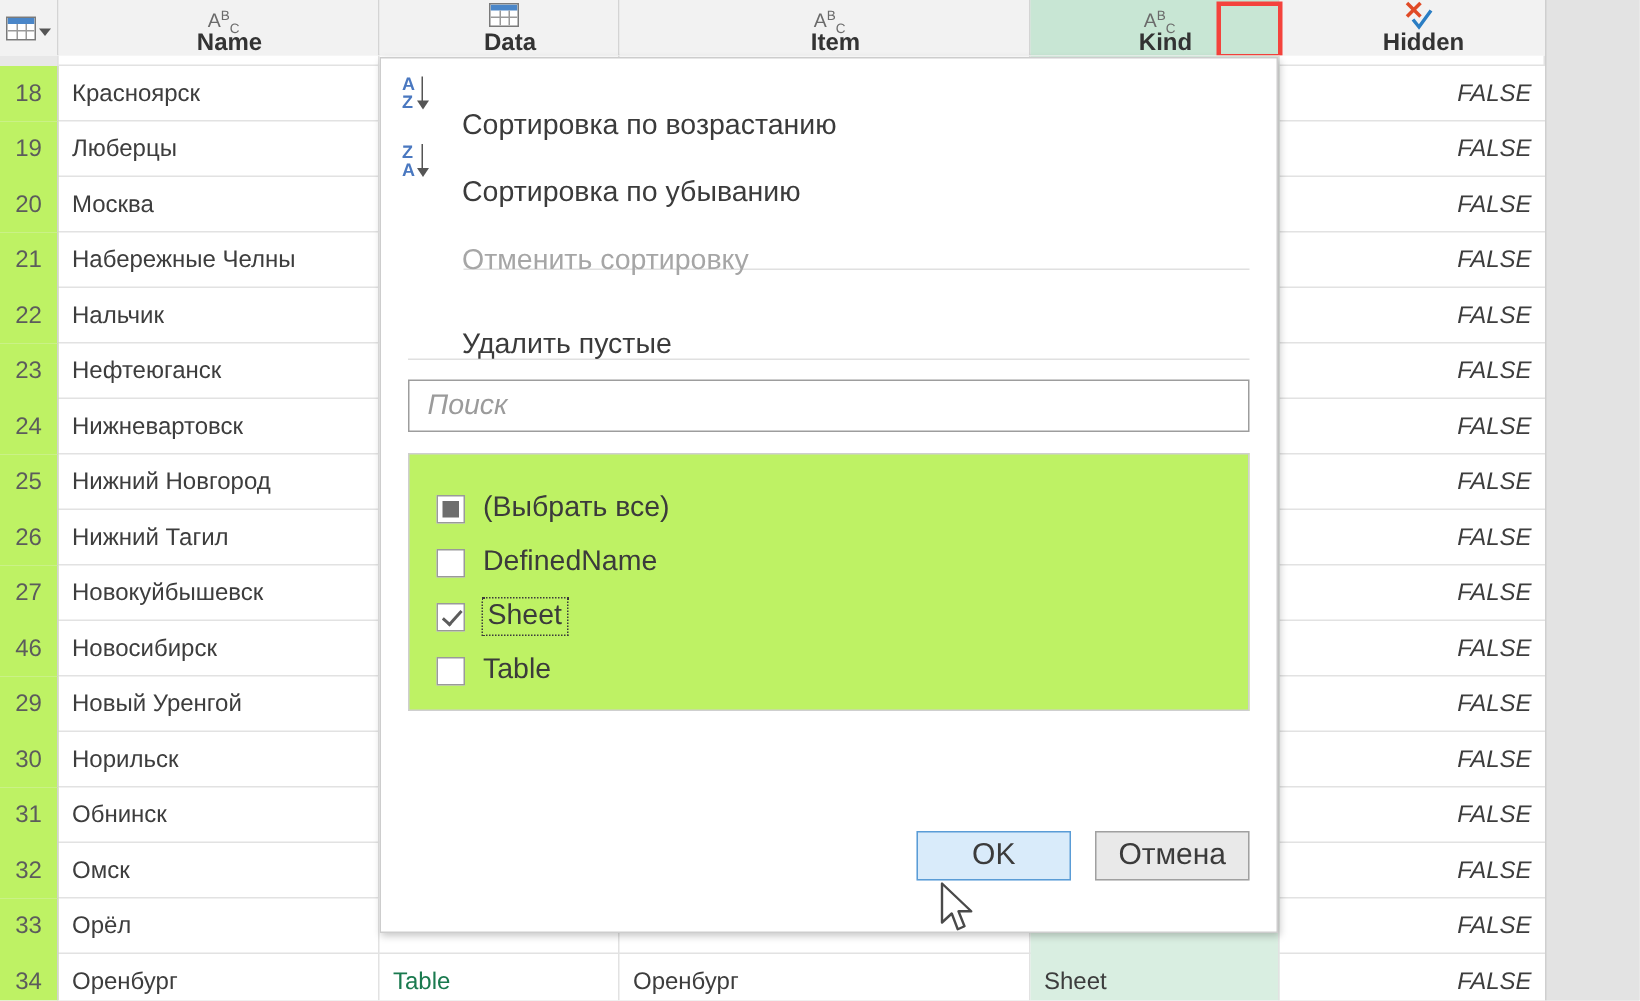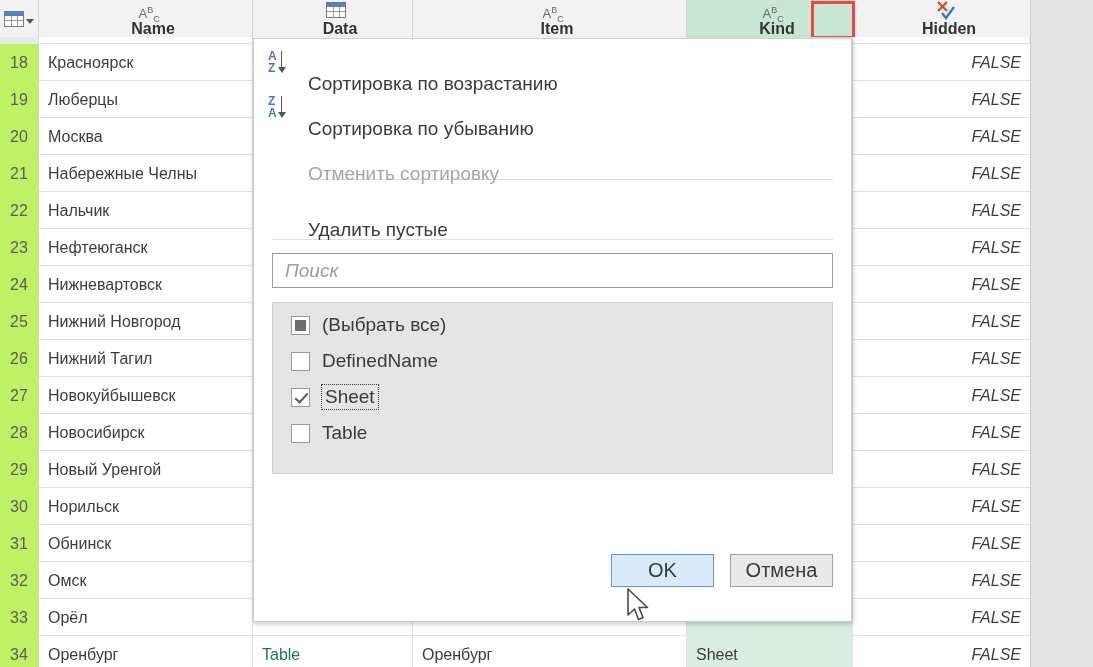--- a/index.html
+++ b/index.html
@@ -228,22 +228,22 @@
     font-family: "Liberation Sans", sans-serif;
     background: transparent;
   }
   .search-box input::placeholder { color: #9b9b9b; font-style: italic; }
 
   
   .list-wrap { padding: 14px 18px 0 18px; }
   .list-box {
     border: 1px solid #cfcfcf;
     height: 172px;
-    background: #e5e5e5;
-    padding: 4px 0 0 0;
+    background: #bef264;
+    padding: 18px 0 0 0;
     overflow: hidden;
   }
   .chk-row {
     display: flex; align-items: center;
     height: 36px;
     padding-left: 18px;
     font-size: 19px;
     color: #3b3b3b;
     position: relative;
   }
@@ -468,21 +468,21 @@
         </div>
         <div class="row">
           <div class="cell idx">27</div>
           <div class="cell name">Новокуйбышевск</div>
           <div class="cell data"></div>
           <div class="cell item"></div>
           <div class="cell kind"></div>
           <div class="cell hidden" style="border-right: none;">FALSE</div>
         </div>
         <div class="row">
-          <div class="cell idx">28</div>
+          <div class="cell idx">46</div>
           <div class="cell name">Новосибирск</div>
           <div class="cell data"></div>
           <div class="cell item"></div>
           <div class="cell kind"></div>
           <div class="cell hidden" style="border-right: none;">FALSE</div>
         </div>
         <div class="row">
           <div class="cell idx">29</div>
           <div class="cell name">Новый Уренгой</div>
           <div class="cell data"></div>

